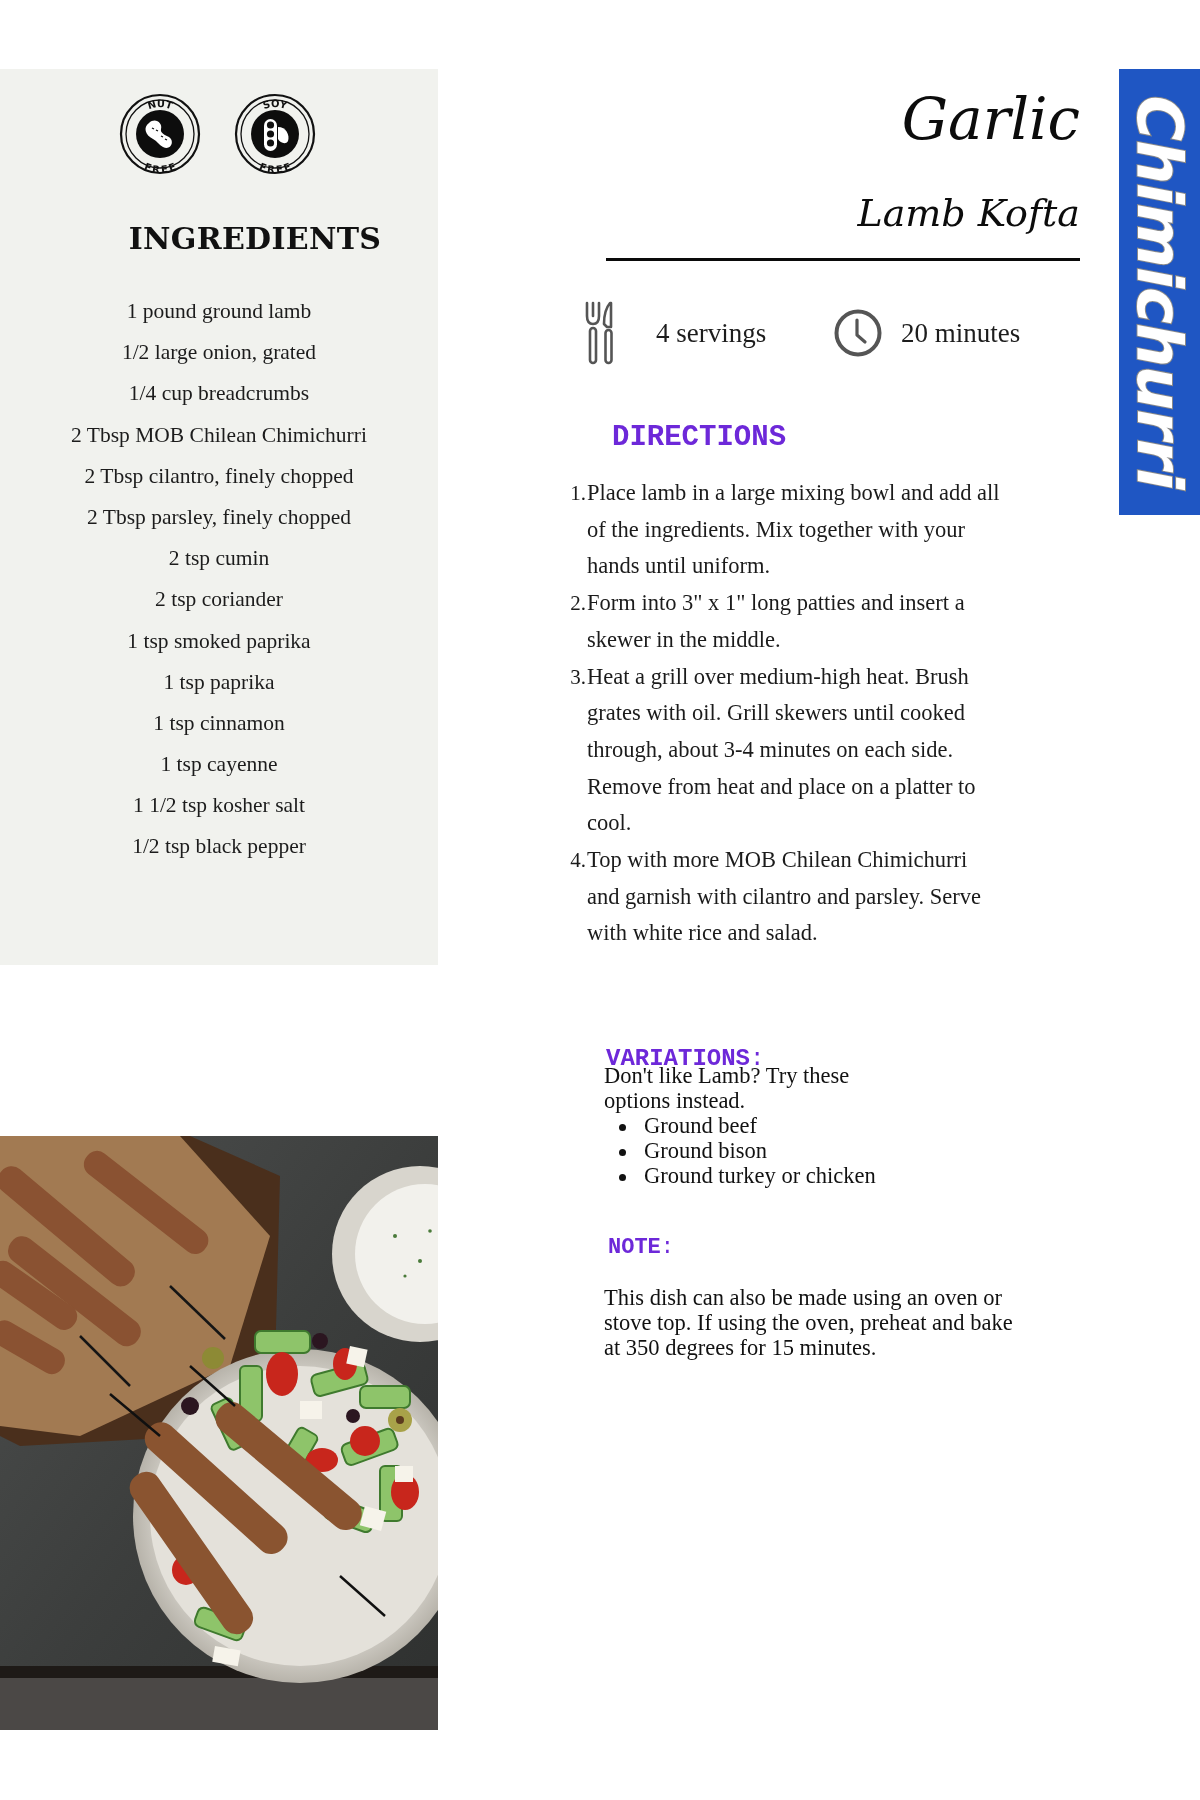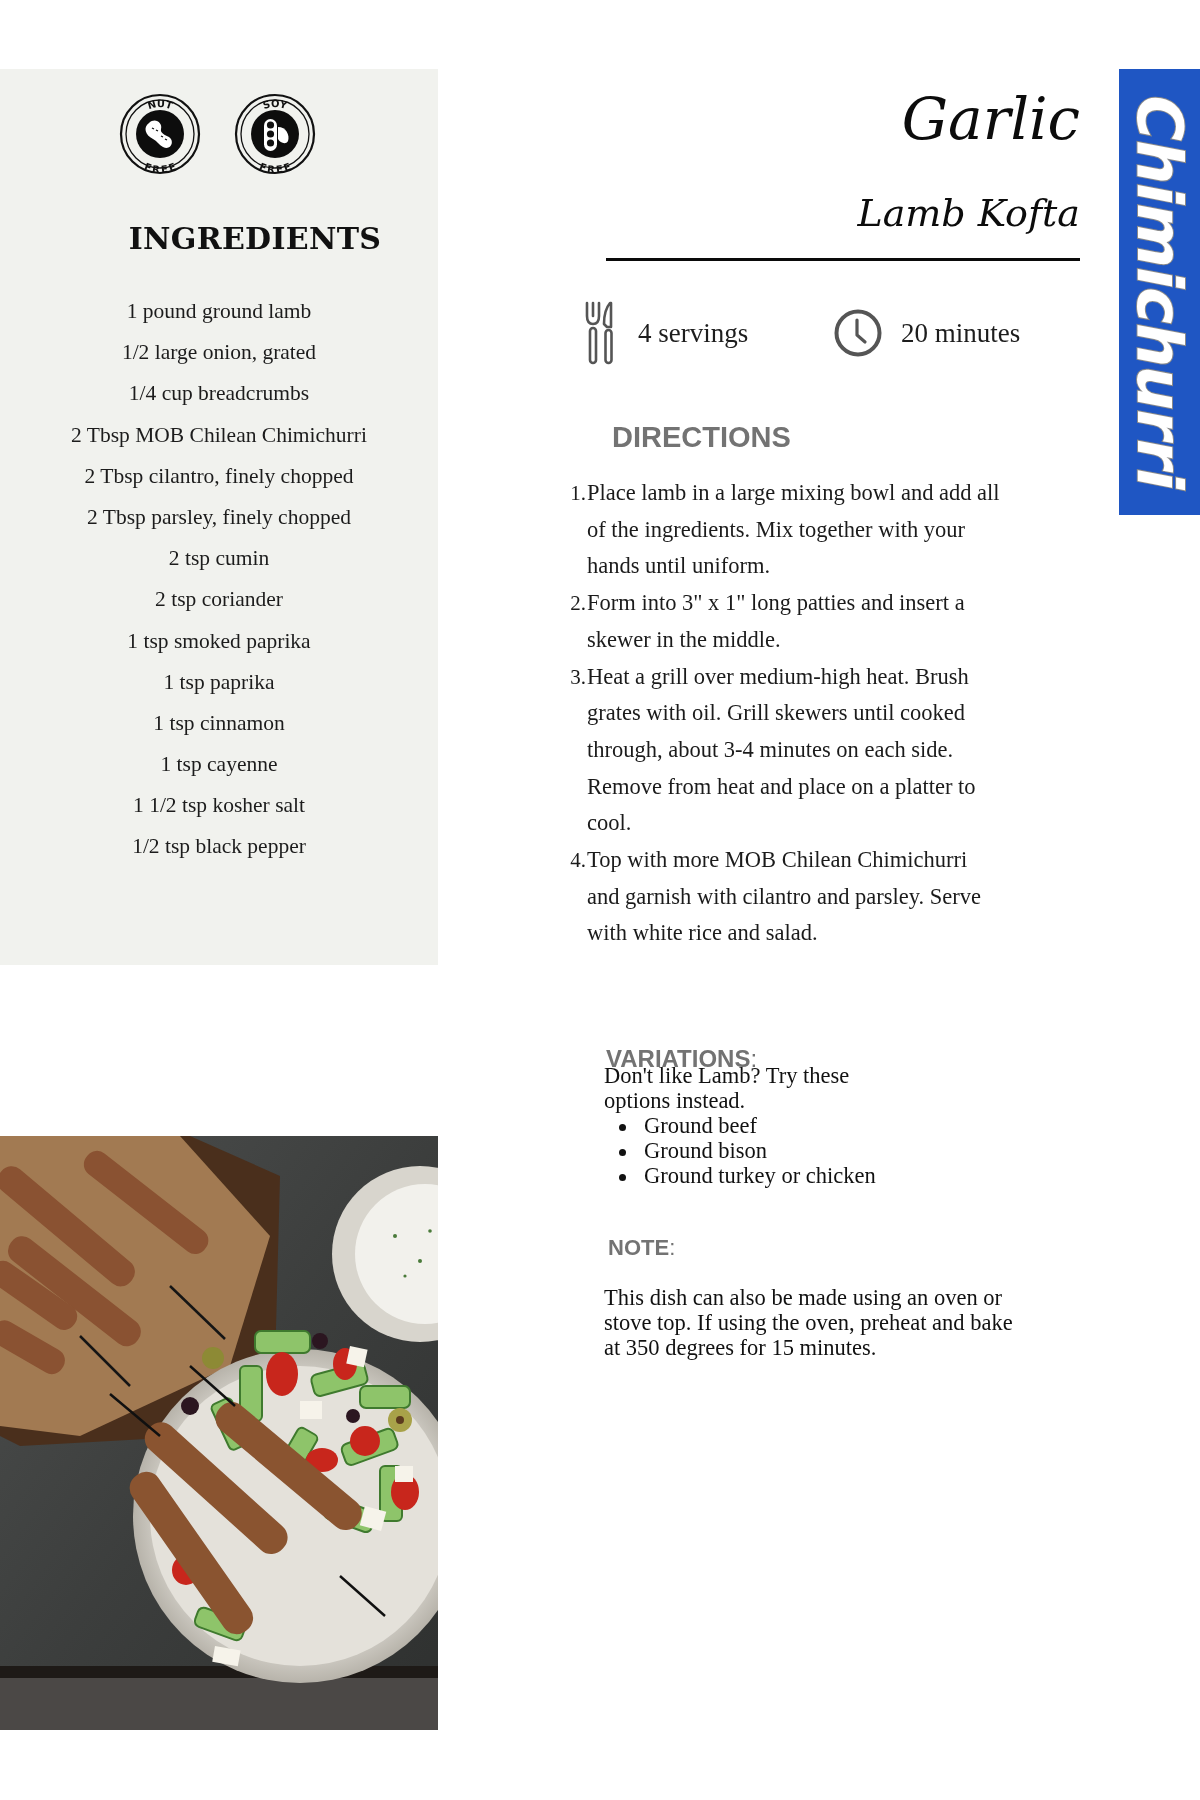--- a/index.html
+++ b/index.html
@@ -28,26 +28,26 @@
              font-family: "DejaVu Serif", serif; font-style: italic; color: #0c0c0c; }
     .title.l1 { top: 84px; font-size: 58px; line-height: 70px; }
     .title.l2 { top: 178px; font-size: 38px; line-height: 70px; }
     .title-rule { position: absolute; left: 606px; top: 258px; width: 474px; height: 3px; background: #0a0a0a; }
 
     
     .meta { position: absolute; top: 298px; height: 70px; display: flex; align-items: center; }
     .meta.servings { left: 584px; }
     .meta.time { left: 833px; }
     .meta svg { flex: none; }
-    .meta .txt { font-family: "Liberation Serif", "DejaVu Serif", serif; font-size: 27px; color: #1d1d1d; margin-left: 22px; }
+    .meta .txt { font-family: "Liberation Serif", "DejaVu Serif", serif; font-size: 27px; color: #1d1d1d; margin-left: 40px; }
     .meta.time .txt { margin-left: 18px; }
 
     
-    .sec-title { position: absolute; font-family: Liberation Sans, sans-serif; font-weight: bold;
-                 font-size: 29px; color: #737373; }
+    .sec-title { position: absolute; font-family: Liberation Mono, monospace; font-weight: bold;
+                 font-size: 29px; color: #6d28d9; }
     .dir-title { left: 612px; top: 421px; }
     .dir-list { position: absolute; left: 560px; top: 475px; width: 520px; margin: 0; padding: 0; list-style: none; }
     .dir-list li { position: relative; padding-left: 27px; font-family: "Liberation Serif", "DejaVu Serif", serif;
                    font-size: 22.5px; line-height: 36.7px; color: #1b1b1b; }
     .dir-list li .num { position: absolute; left: 8px; top: 0; width: 18px; text-align: right; font-size: 21px; }
 
     
     .var-title { left: 606px; top: 1045px; font-size: 24px; }
     .var-title .colon { font-weight: normal; }
     .var-body { position: absolute; left: 604px; top: 1063px; width: 360px; font-family: "Liberation Serif", "DejaVu Serif", serif;

